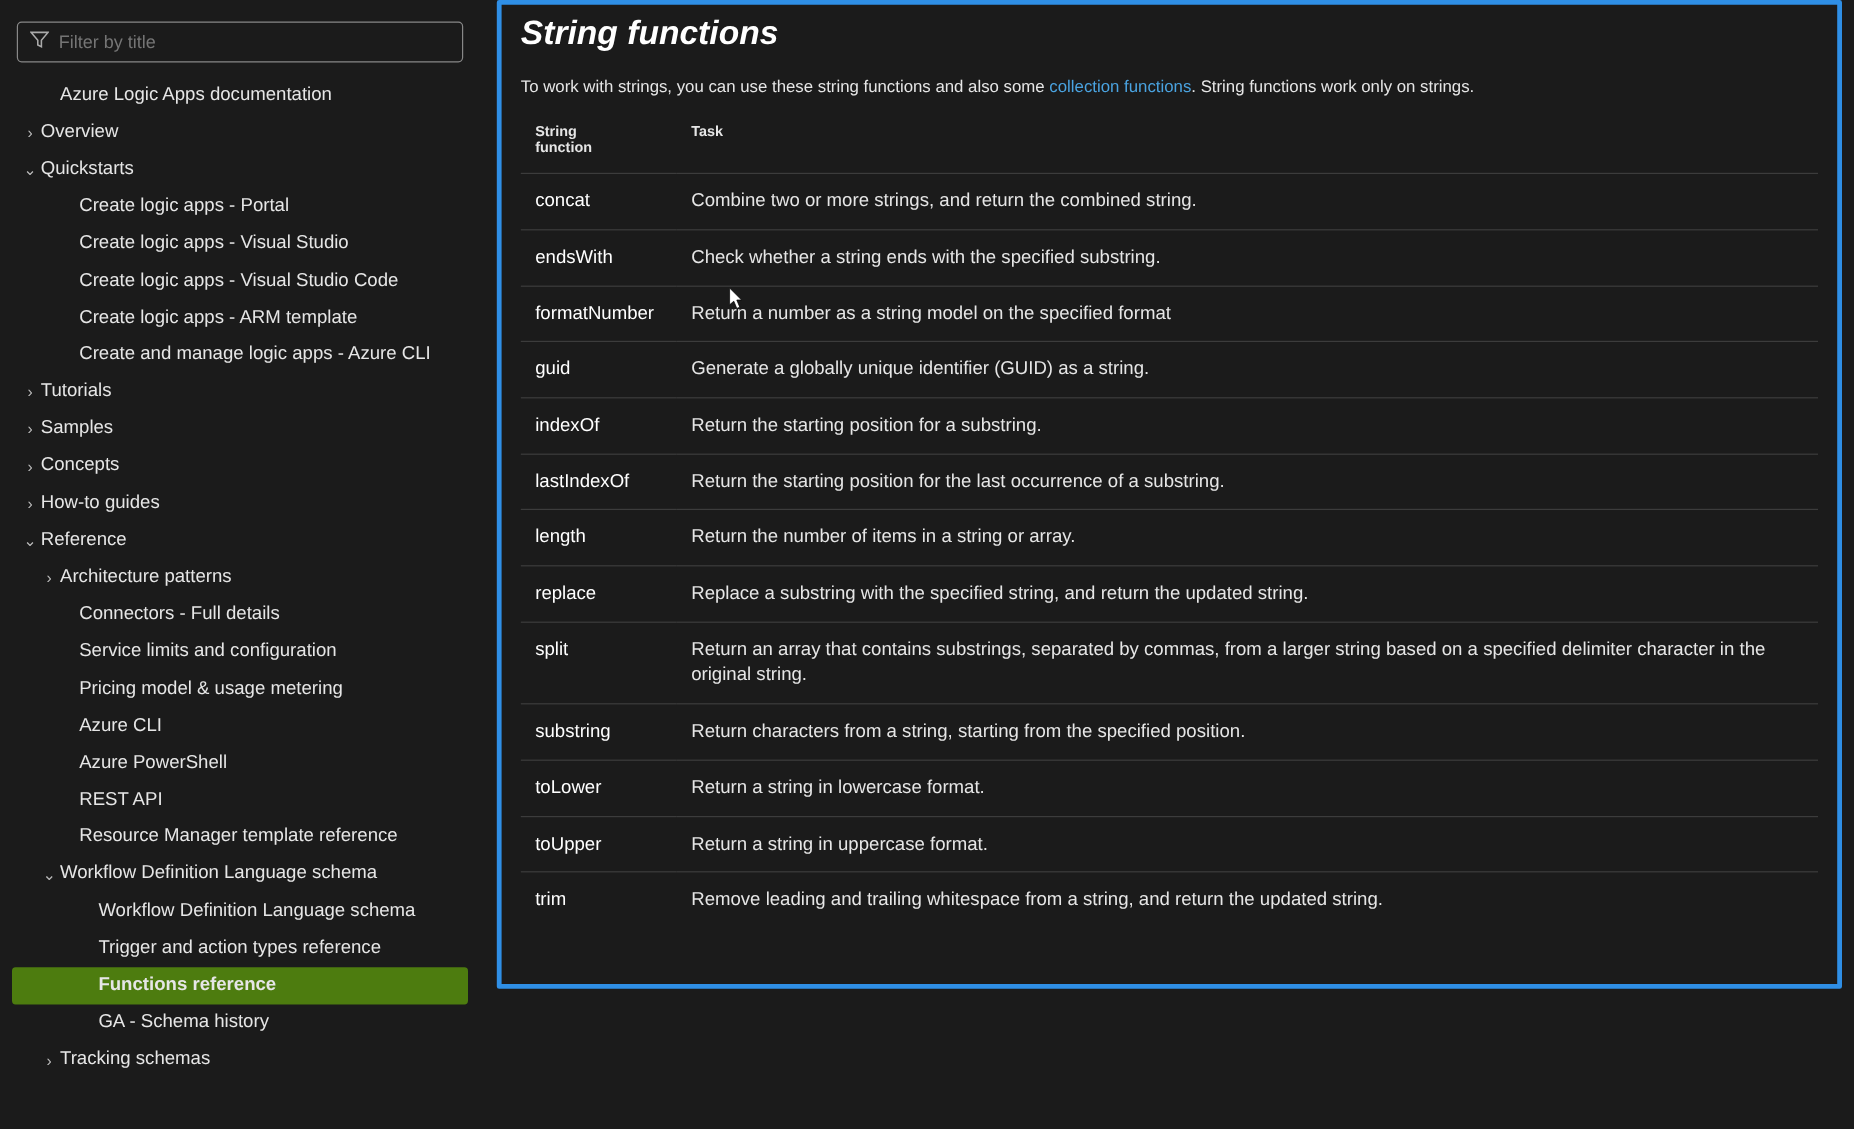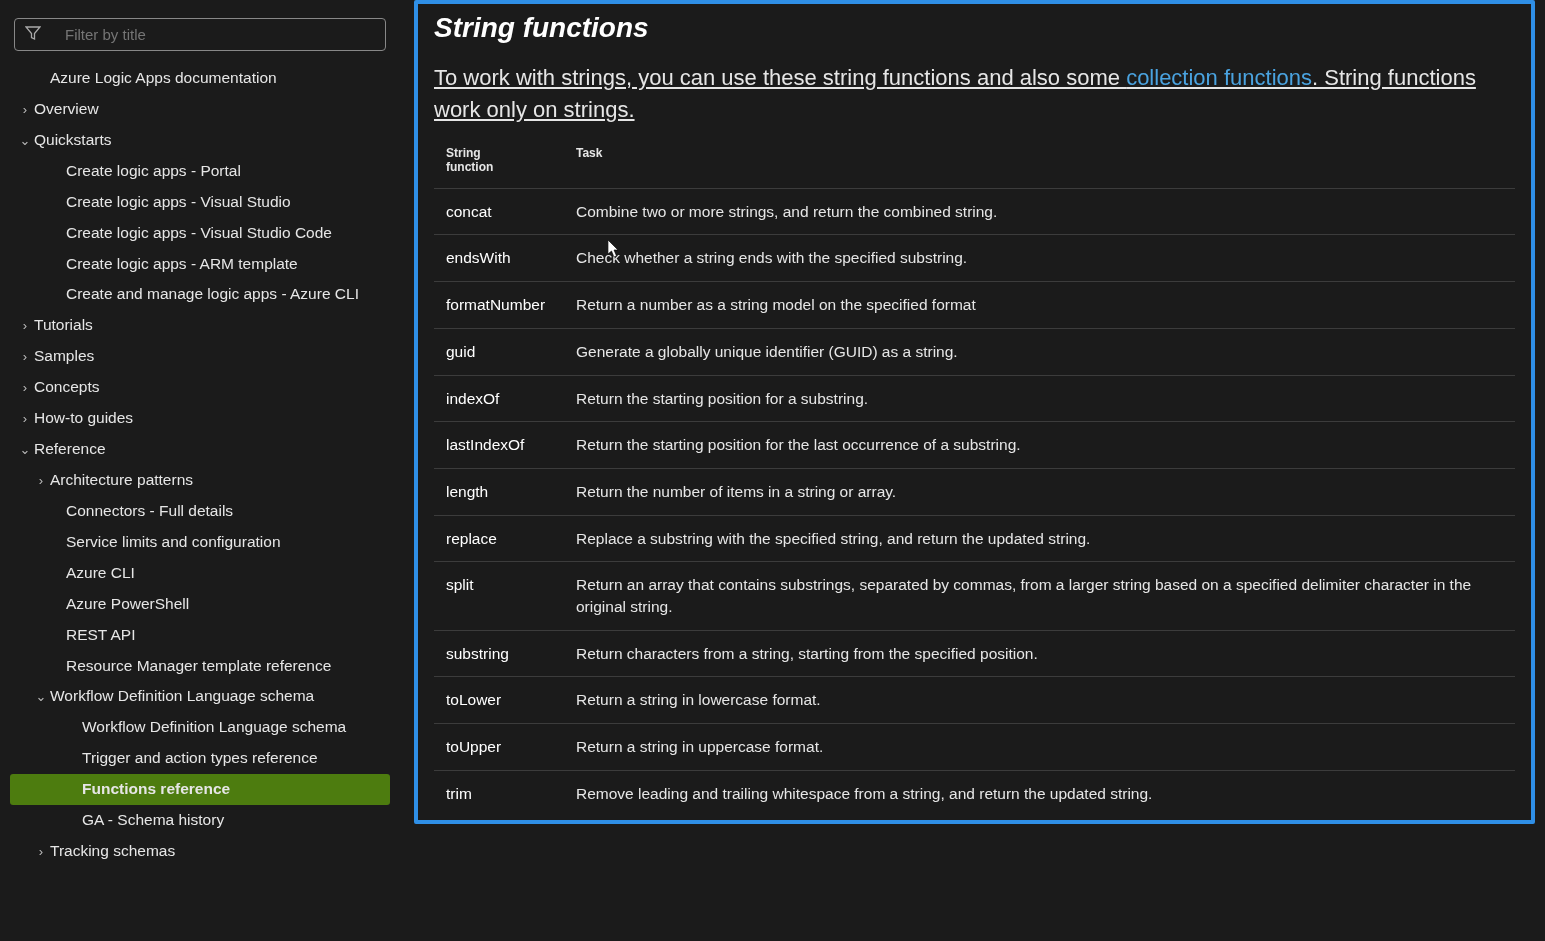--- a/index.html
+++ b/index.html
@@ -21,21 +21,21 @@
     padding: 18px 10px 10px 10px;
     overflow-y: auto;
   }
   .filter-box {
     display: flex;
     align-items: center;
     border: 1px solid #888;
     border-radius: 4px;
     padding: 6px 10px;
     margin: 0 4px 12px 4px;
-    gap: 24px;
+    gap: 8px;
   }
   .filter-box input {
     background: transparent;
     border: none;
     outline: none;
     color: #cfcfcf;
     font-size: 15px;
     flex: 1;
   }
   .filter-box svg { flex: 0 0 16px; }
@@ -81,24 +81,23 @@
     overflow: hidden;
   }
   h1 {
     font-size: 28px;
     font-weight: 600;
     margin: 4px 0 18px 0;
     color: #fff;
     font-style: italic;
   }
   .intro {
-    font-size: 22px;
+    font-size: 14px;
     margin-bottom: 14px;
     line-height: 1.45;
-    text-decoration: underline;
   }
   .intro a { color: #4aa3e0; text-decoration: none; }
 
   table { width: 100%; border-collapse: collapse; }
   thead th {
     text-align: left;
     font-weight: 600;
     font-size: 12px;
     padding: 6px 12px 14px 12px;
     vertical-align: top;
@@ -223,20 +222,26 @@
         <li>
           <div class="nav-row d2">
             <span class="chev blank">·</span>
             <span class="lbl">Connectors - Full details</span>
           </div>
         </li>
         <li>
           <div class="nav-row d2">
             <span class="chev blank">·</span>
             <span class="lbl">Service limits and configuration</span>
+          </div>
+        </li>
+        <li>
+          <div class="nav-row d2">
+            <span class="chev blank">·</span>
+            <span class="lbl">Pricing model &amp; usage metering</span>
           </div>
         </li>
         <li>
           <div class="nav-row d2">
             <span class="chev blank">·</span>
             <span class="lbl">Azure CLI</span>
           </div>
         </li>
         <li>
           <div class="nav-row d2">

